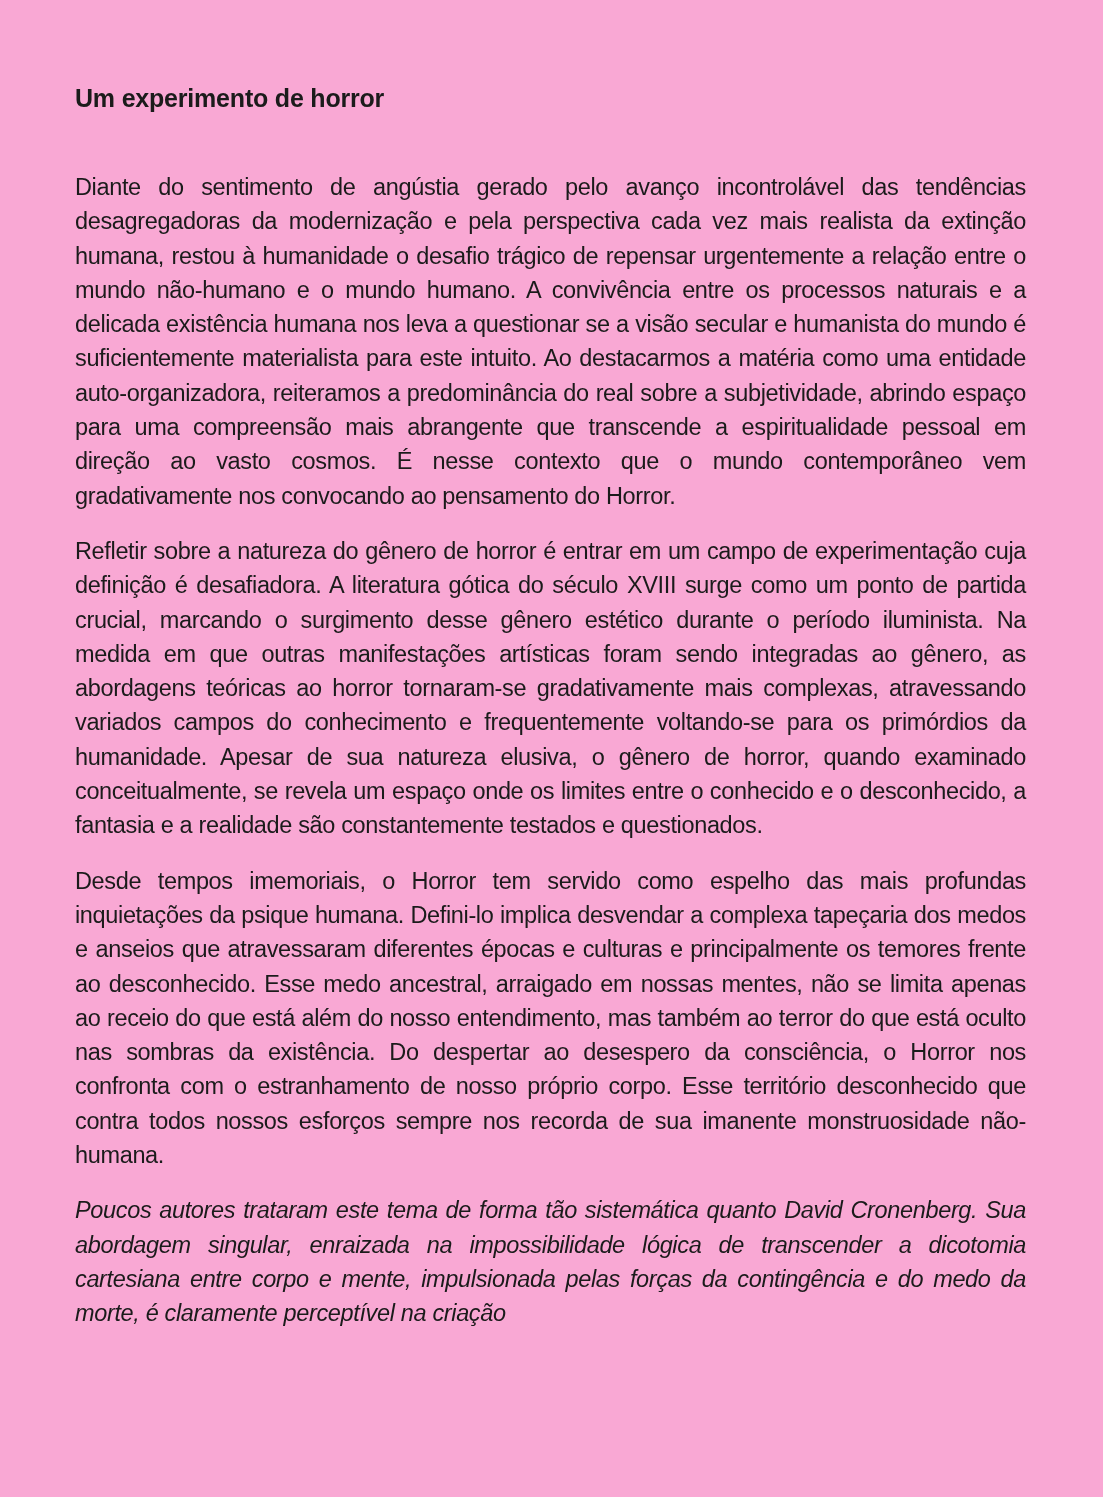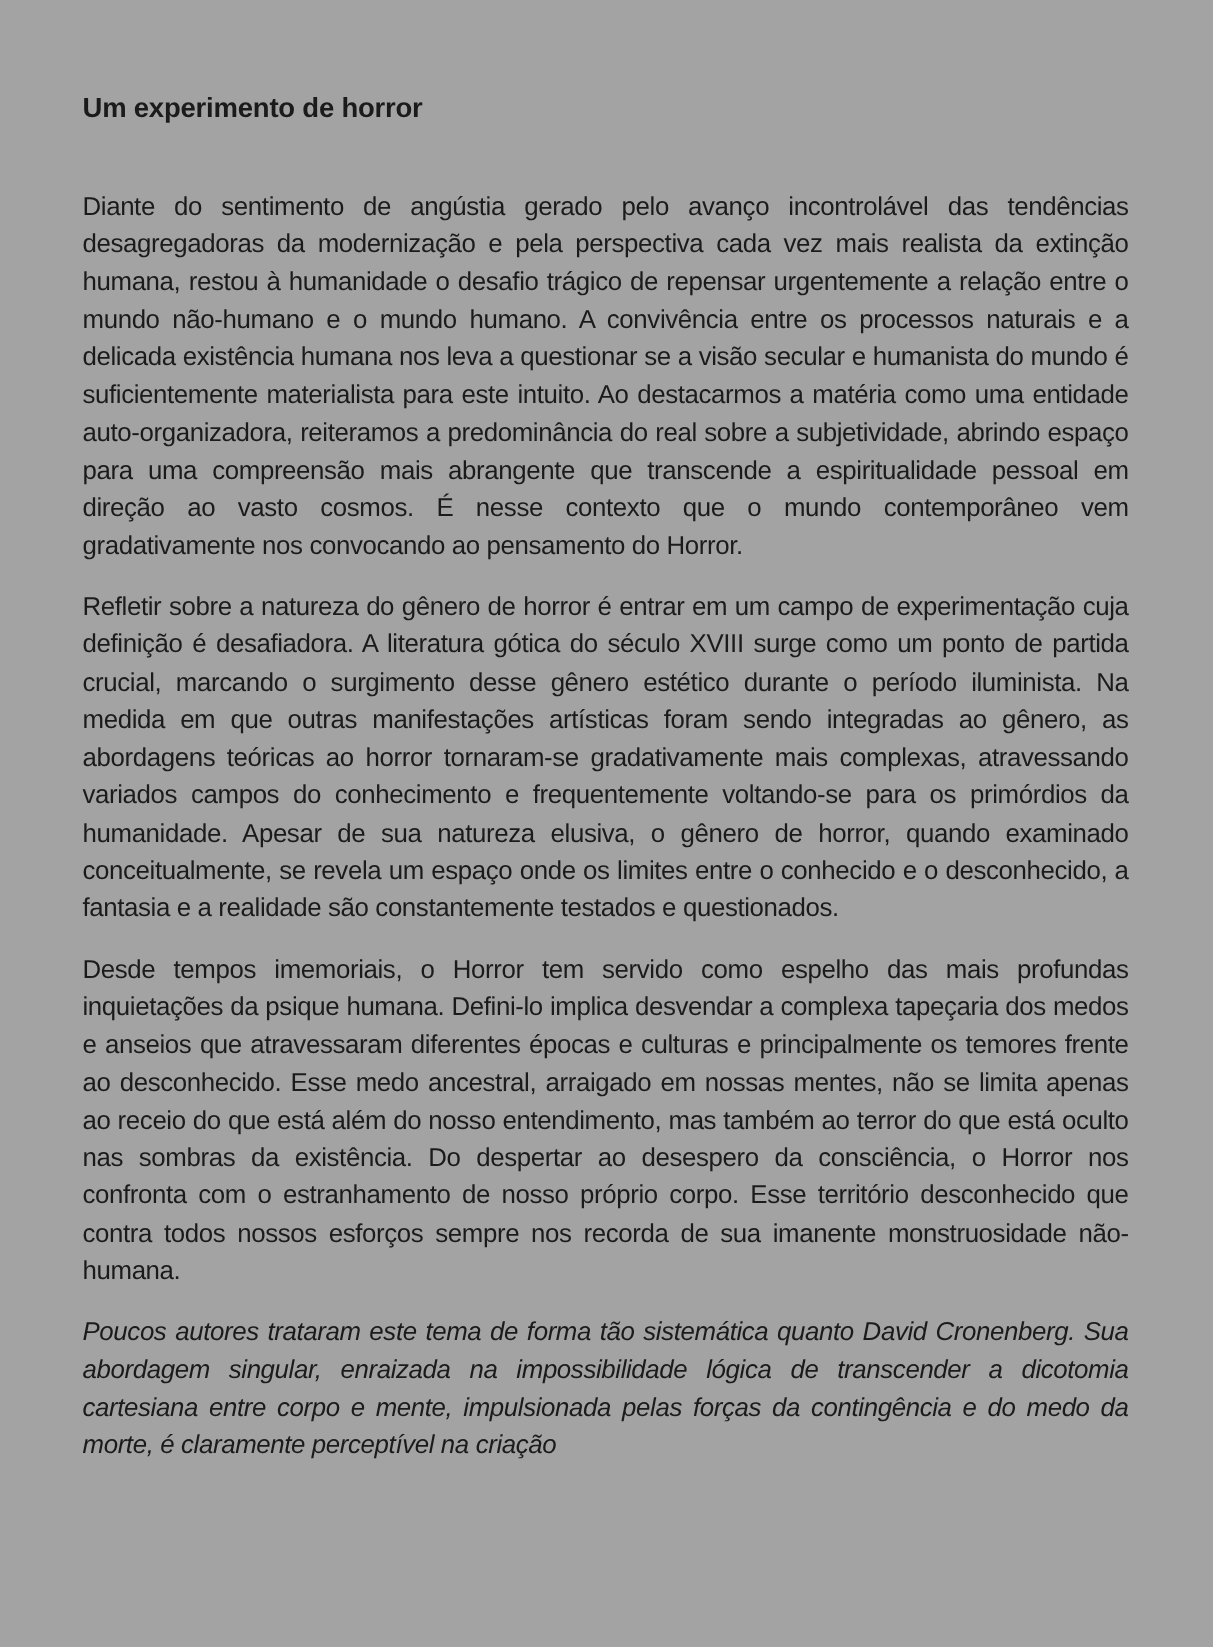--- a/index.html
+++ b/index.html
@@ -12,21 +12,21 @@
   body {
     width: 1103px;
     min-height: 1497px;
     font-family: "Liberation Sans", "DejaVu Sans", sans-serif;
     color: #1b1b1b;
   }
 
   .page {
     width: 1103px;
     min-height: 1497px;
-    background: #a3a3a3;
+    background: #f9a8d4;
     padding: 82px 77px 40px 75px;
     overflow: hidden;
   }
 
   .doc-title {
     font-size: 25px;
     font-weight: 700;
     line-height: 32px;
     letter-spacing: -0.2px;
     color: #1b1b1b;

